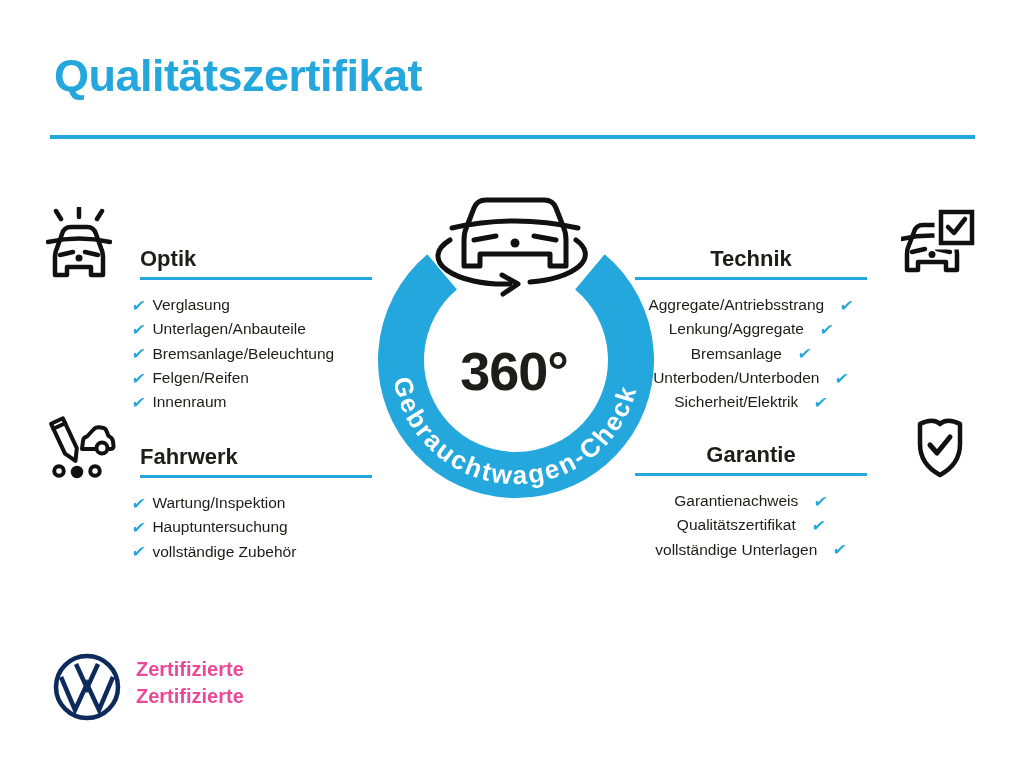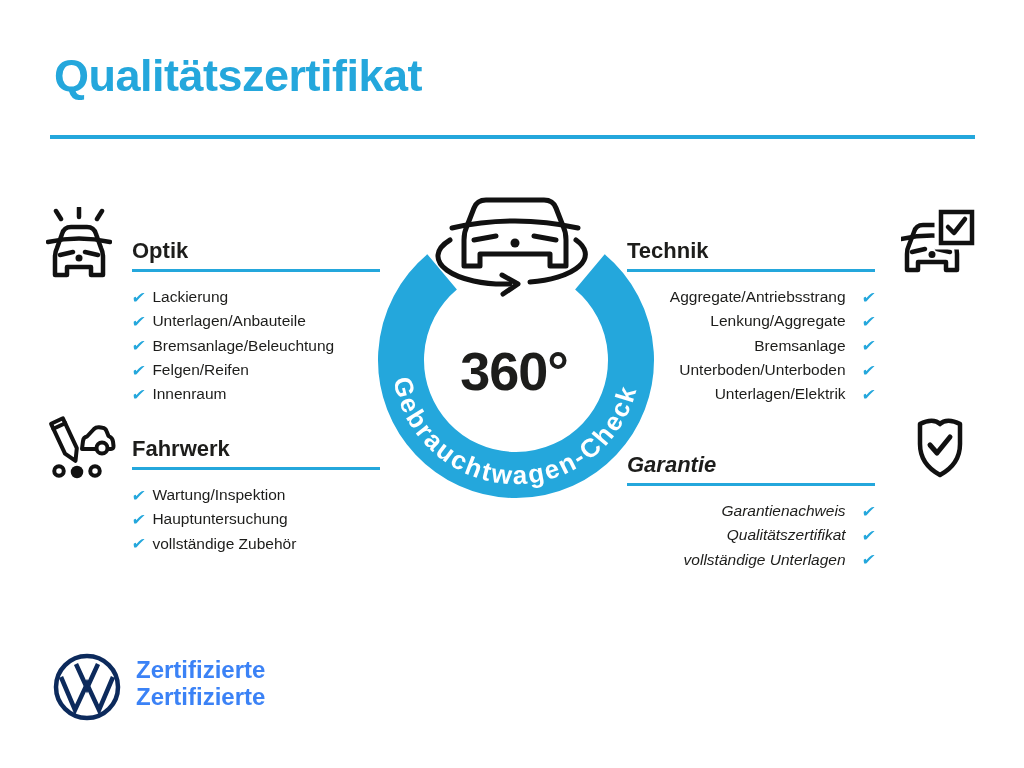--- a/index.html
+++ b/index.html
@@ -2,31 +2,31 @@
 <html><head>
 <meta charset="utf-8">
 <style>
   html,body{margin:0;padding:0;background:#fff;}
   .stage{position:relative;width:1009px;height:768px;background:#fff;overflow:hidden;
          font-family:"Liberation Sans",sans-serif;color:#1d1d1b;}
   h1.page-title{position:absolute;left:54px;top:50px;margin:0;font-size:45px;line-height:52px;
      font-weight:bold;color:#24a7dc;letter-spacing:-0.5px;}
   .top-divider{position:absolute;left:50px;top:135px;width:925px;height:4px;background:#24a7dc;}
   .sec{position:absolute;width:248px;}
-  .sec h2{margin:0;font-size:22px;line-height:26px;font-weight:bold;color:#1d1d1b;
+  .sec h2{margin:8px;font-size:22px;line-height:26px;font-weight:bold;color:#1d1d1b;
      padding-bottom:5px;border-bottom:3px solid #24a7dc;}
-  .sec.right h2{text-align:left;}
+  .sec.right h2{text-align:center;}
   .sec ul{list-style:none;margin:13px 0 0 0;padding:0;}
   .sec li{height:24.3px;display:flex;align-items:center;gap:7px;font-size:15.5px;color:#1d1d1b;white-space:nowrap;}
-  .sec.right li{justify-content:flex-end;gap:16px;}
+  .sec.right li{justify-content:center;gap:16px;}
   .check{color:#24a7dc;font-family:"DejaVu Sans",sans-serif;font-size:16px;font-weight:bold;
      transform:skewX(-10deg);display:inline-block;}
   .icon{position:absolute;}
-  .footer-brand{position:absolute;left:136px;top:656px;font-size:24px;line-height:27px;
-     font-weight:bold;color:#3b82f6;}
+  .footer-brand{position:absolute;left:136px;top:656px;font-size:20px;line-height:27px;
+     font-weight:bold;color:#ec4899;}
   svg text,svg textPath{font-family:"Liberation Sans",sans-serif;}
   .ring-label-text{font-size:26px;font-weight:bold;fill:#ffffff;letter-spacing:2.2px;}
   .badge-value-text{font-size:54px;font-weight:bold;fill:#1d1d1b;letter-spacing:-1px;}
 </style>
 </head>
 <body>
 
 <div class="stage">
 
   <h1 class="page-title">Qualitätszertifikat</h1>
@@ -57,21 +57,21 @@
       <path d="M2,35 Q33,28 64,35"></path>
       <path d="M14,48 L27,45 M39,45 L52,48"></path>
       <circle cx="33" cy="51" r="3.5" fill="#111" stroke="none"></circle>
     </g>
   </svg>
   <div class="sec" style="left:132px;top:238px;">
     <h2>Optik</h2>
     <ul>
       <li>
           <span class="check">✔</span>
-          <span>Lackierung</span>
+          <span>Verglasung</span>
         </li>
       <li>
           <span class="check">✔</span>
           <span>Unterlagen/Anbauteile</span>
         </li>
       <li>
           <span class="check">✔</span>
           <span>Bremsanlage/Beleuchtung</span>
         </li>
       <li>
@@ -109,21 +109,21 @@
         </li>
       <li>
           <span>Bremsanlage</span>
           <span class="check">✔</span>
         </li>
       <li>
           <span>Unterboden/Unterboden</span>
           <span class="check">✔</span>
         </li>
       <li>
-          <span>Unterlagen/Elektrik</span>
+          <span>Sicherheit/Elektrik</span>
           <span class="check">✔</span>
         </li>
     </ul>
   </div>
 
   <svg class="icon" style="left:42px;top:414px;" width="76" height="70" viewBox="0 0 76 70">
     <g stroke="#111" stroke-width="4" fill="none" stroke-linecap="round" stroke-linejoin="round">
       <path d="M9.1,9.8 L20.9,4.3 L34.8,34.2 L33.5,46.9 L23.0,39.7 Z"></path>
       <path d="M11.4,14.8 L23.2,9.2"></path>
       <path d="M40,35 L41,27 Q41.5,23 45,22.5 L52,15 Q54,13 57,13.2 L60.5,13.8 Q63.5,14.2 64.5,17 L66.5,22 Q70.5,23.5 71,27.5 L71.5,32 Q71.6,35 69,35 L67,35 M53.5,35 L42,35"></path>
@@ -148,21 +148,21 @@
           <span class="check">✔</span>
           <span>vollständige Zubehör</span>
         </li>
     </ul>
   </div>
 
   <svg class="icon" style="left:913px;top:416px;" width="54" height="64" viewBox="0 0 54 64">
     <path d="M27,8 C23,3.5 15,3.5 7,8 L7,28 C7,43 15,52.5 27,59 C39,52.5 47,43 47,28 L47,8 C39,3.5 31,3.5 27,8 Z" fill="none" stroke="#111" stroke-width="4.5" stroke-linejoin="round"></path>
     <path d="M17,29 L24,37 L37,21" fill="none" stroke="#111" stroke-width="5" stroke-linecap="round" stroke-linejoin="round"></path>
   </svg>
-  <div class="sec right" style="right:134px;top:452px;font-style:italic;">
+  <div class="sec right" style="right:134px;top:434px;">
     <h2>Garantie</h2>
     <ul>
       <li>
           <span>Garantienachweis</span>
           <span class="check">✔</span>
         </li>
       <li>
           <span>Qualitätszertifikat</span>
           <span class="check">✔</span>
         </li>

